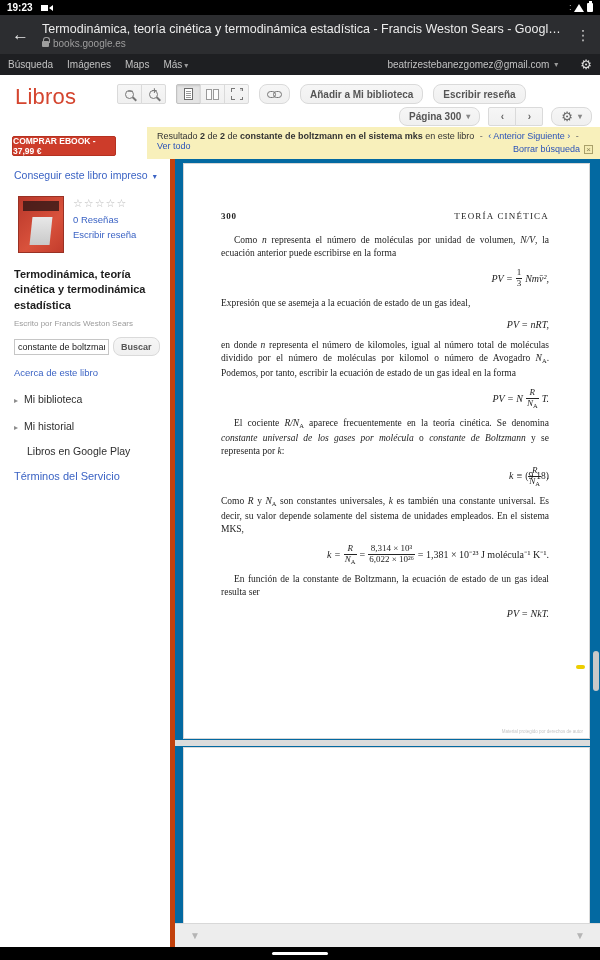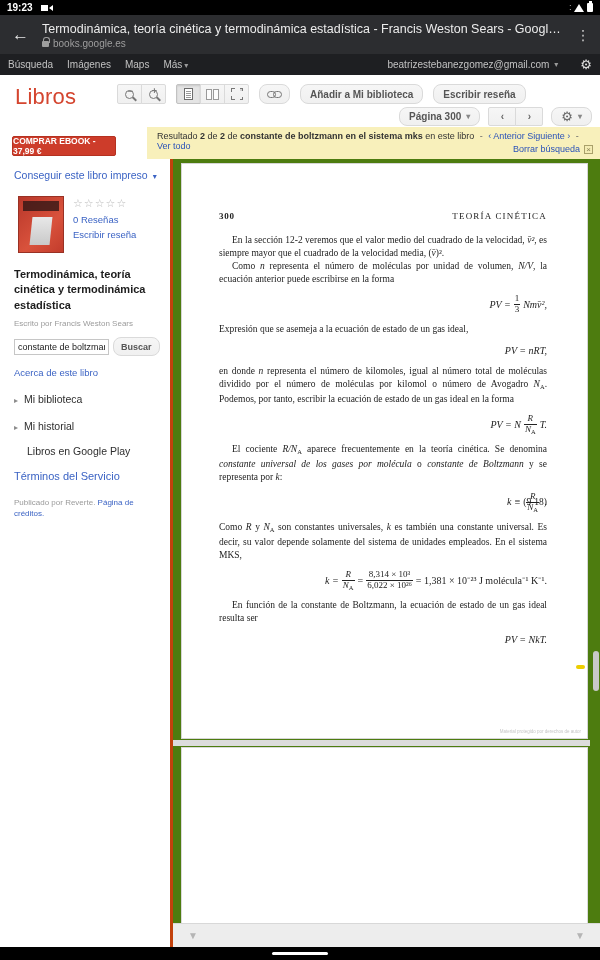--- a/index.html
+++ b/index.html
@@ -101,21 +101,21 @@
   .searchrow input{width:95px;height:16px;border:1px solid #c6c6c6;font-size:9px;padding:0 3px;color:#222;font-family:"Liberation Sans",sans-serif}
   .searchrow .btn{height:19px;font-size:9px;padding:0 7px}
   .about{margin:11px 14px 0 14px;font-size:9.5px}
   .libitem{margin:15px 14px 0 14px;font-size:10.5px;color:#2e2e2e;cursor:pointer}
   .tri{color:#8a8a8a;font-size:8px;margin-right:6px}
   .playitem{margin:13px 14px 0 27px;font-size:10.5px;color:#2e2e2e;cursor:pointer}
   .terms{margin:13px 14px 0 14px;font-size:11px}
   .pub{margin:15px 14px 0 14px;font-size:8px;color:#9a9a9a;line-height:1.4}
 
   
-  .viewer{position:absolute;left:170px;top:159px;right:0;bottom:13px;background:#4d7c0f;border-left:3px solid #c2410c}
+  .viewer{position:absolute;left:170px;top:159px;right:0;bottom:13px;background:#0369a1;border-left:5px solid #c2410c}
   .page{position:absolute;left:8px;top:4px;width:407px;height:576px;background:#fff;border:1px solid #d6d6d6}
   .pginner{position:absolute;left:37px;right:40px;top:46px;bottom:18px;overflow:hidden;
     font-family:"Liberation Serif",serif;font-size:9.5px;line-height:13px;color:#1c1c1c;text-align:justify}
   .bhead{display:flex;justify-content:space-between;font-size:9px;letter-spacing:.8px;margin-bottom:11px;font-weight:bold}
   .bhead .rh{font-weight:normal;letter-spacing:1.2px}
   .p{margin:0}
   .ind{text-indent:13px}
   .it{font-style:italic}
   .bo{font-weight:bold}
   .sub{font-size:6.5px;vertical-align:-2px}
@@ -267,31 +267,29 @@
     <div class="bkauthor">Escrito por Francis Weston Sears</div>
     <div class="searchrow">
       <input value="constante de boltzmann en el sistema mks" style="">
       <span class="btn">Buscar</span>
     </div>
     <div class="about blue">Acerca de este libro</div>
     <div class="libitem"><span class="tri">▸</span><span>Mi biblioteca</span></div>
     <div class="libitem"><span class="tri">▸</span><span>Mi historial</span></div>
     <div class="playitem">Libros en Google Play</div>
     <div class="terms blue">Términos del Servicio</div>
-    <div class="pub"><span>Publicado por Reverte. </span><span class="blue">Página de créditos.</span></div>
   </div>
 
   <div class="viewer">
     <div class="page">
       <div class="pginner">
         <div class="bhead">
           <span>300</span>
           <span class="rh">TEORÍA CINÉTICA</span>
         </div>
-        <p class="p ind">En la sección 12-2 veremos que el valor medio del cuadrado de la velocidad, <span class="it">v̄²</span>, es siempre mayor que el cuadrado de la velocidad media, (<span class="it">v̄</span>)².</p>
         <p class="p ind">Como <span class="it">n</span> representa el número de moléculas por unidad de volumen, <span class="it">N/V</span>, la ecuación anterior puede escribirse en la forma</p>
         <div class="eq">
             <span class="it">PV = </span>
             <span class="frac">
               <span class="num">1</span>
               <span class="den">3</span>
             </span>
             <span class="it"> Nmv̄²,</span>
           </div>
         <p class="p">Expresión que se asemeja a la ecuación de estado de un gas ideal,</p>

